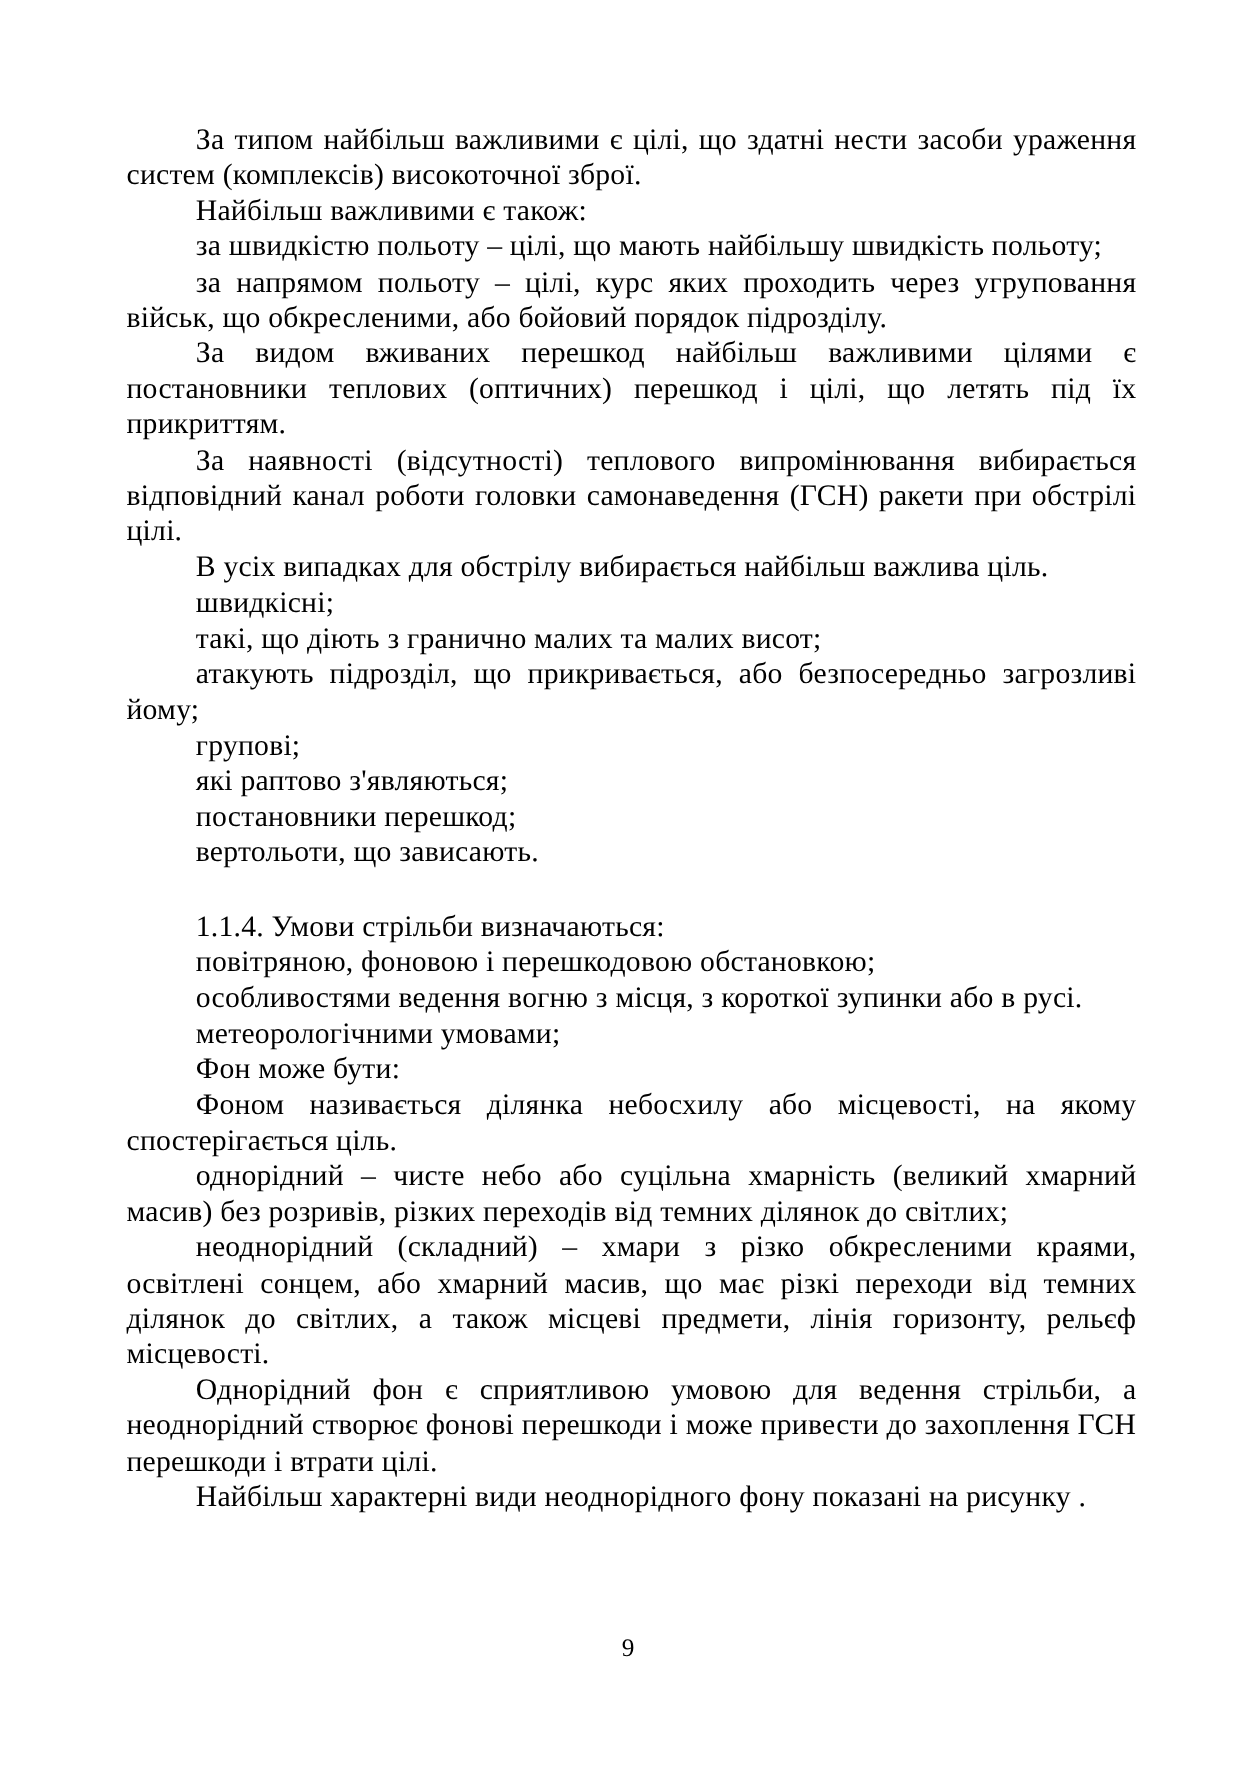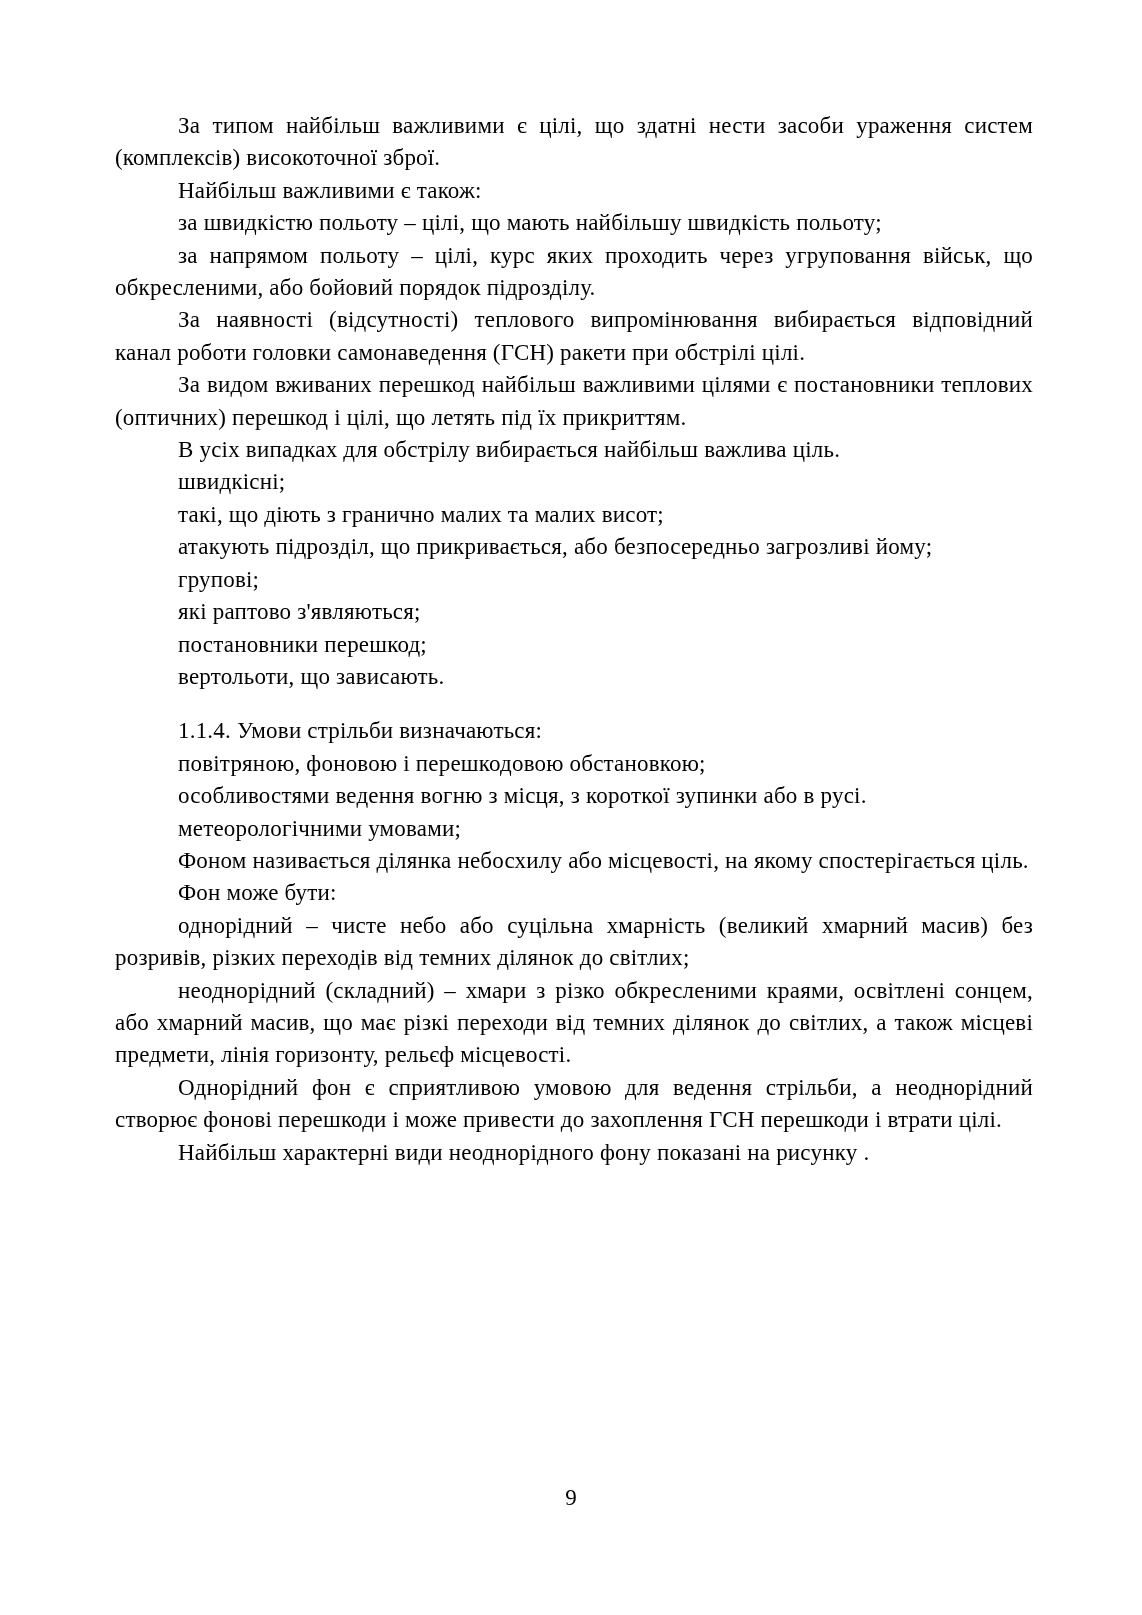--- a/index.html
+++ b/index.html
@@ -21,63 +21,63 @@
     background: #ffffff;
   }
   .content {
     position: absolute;
     left: 115px;
     top: 110px;
     width: 918px;
   }
   .content p {
     margin: 0;
-    font-size: 23px;
+    font-size: 27px;
     line-height: 32.4px;
     text-align: justify;
     text-indent: 63px;
     letter-spacing: 0.2px;
   }
   .content p.space-before {
-    margin-top: 22px;
+    margin-top: 35px;
   }
   .page-number {
     position: absolute;
     top: 1482px;
     left: 0;
     width: 100%;
     text-align: center;
     font-size: 23px;
     line-height: 32.4px;
   }
 </style>
 </head>
 <body>
 
 <div class="page">
   <div class="content">
     <p>За типом найбільш важливими є цілі, що здатні нести засоби ураження систем (комплексів) високоточної зброї.</p>
     <p>Найбільш важливими є також:</p>
     <p>за швидкістю польоту – цілі, що мають найбільшу швидкість польоту;</p>
     <p>за напрямом польоту – цілі, курс яких проходить через угруповання військ, що обкресленими, або бойовий порядок підрозділу.</p>
+    <p>За видом вживаних перешкод найбільш важливими цілями є постановники теплових (оптичних) перешкод і цілі, що летять під їх прикриттям.</p>
     <p>За наявності (відсутності) теплового випромінювання вибирається відповідний канал роботи головки самонаведення (ГСН) ракети при обстрілі цілі.</p>
-    <p>За видом вживаних перешкод найбільш важливими цілями є постановники теплових (оптичних) перешкод і цілі, що летять під їх прикриттям.</p>
     <p>В усіх випадках для обстрілу вибирається найбільш важлива ціль.</p>
     <p>швидкісні;</p>
     <p>такі, що діють з гранично малих та малих висот;</p>
     <p>атакують підрозділ, що прикривається, або безпосередньо загрозливі йому;</p>
     <p>групові;</p>
     <p>які раптово з'являються;</p>
     <p>постановники перешкод;</p>
     <p>вертольоти, що зависають.</p>
     <p class="space-before">1.1.4. Умови стрільби визначаються:</p>
     <p>повітряною, фоновою і перешкодовою обстановкою;</p>
     <p>особливостями ведення вогню з місця, з короткої зупинки або в русі.</p>
     <p>метеорологічними умовами;</p>
+    <p>Фон може бути:</p>
     <p>Фоном називається ділянка небосхилу або місцевості, на якому спостерігається ціль.</p>
-    <p>Фон може бути:</p>
     <p>однорідний – чисте небо або суцільна хмарність (великий хмарний масив) без розривів, різких переходів від темних ділянок до світлих;</p>
     <p>неоднорідний (складний) – хмари з різко обкресленими краями, освітлені сонцем, або хмарний масив, що має різкі переходи від темних ділянок до світлих, а також місцеві предмети, лінія горизонту, рельєф місцевості.</p>
     <p>Однорідний фон є сприятливою умовою для ведення стрільби, а неоднорідний створює фонові перешкоди і може привести до захоплення ГСН перешкоди і втрати цілі.</p>
     <p>Найбільш характерні види неоднорідного фону показані на рисунку .</p>
   </div>
   <div class="page-number">9</div>
 </div>
 
 </body></html>

